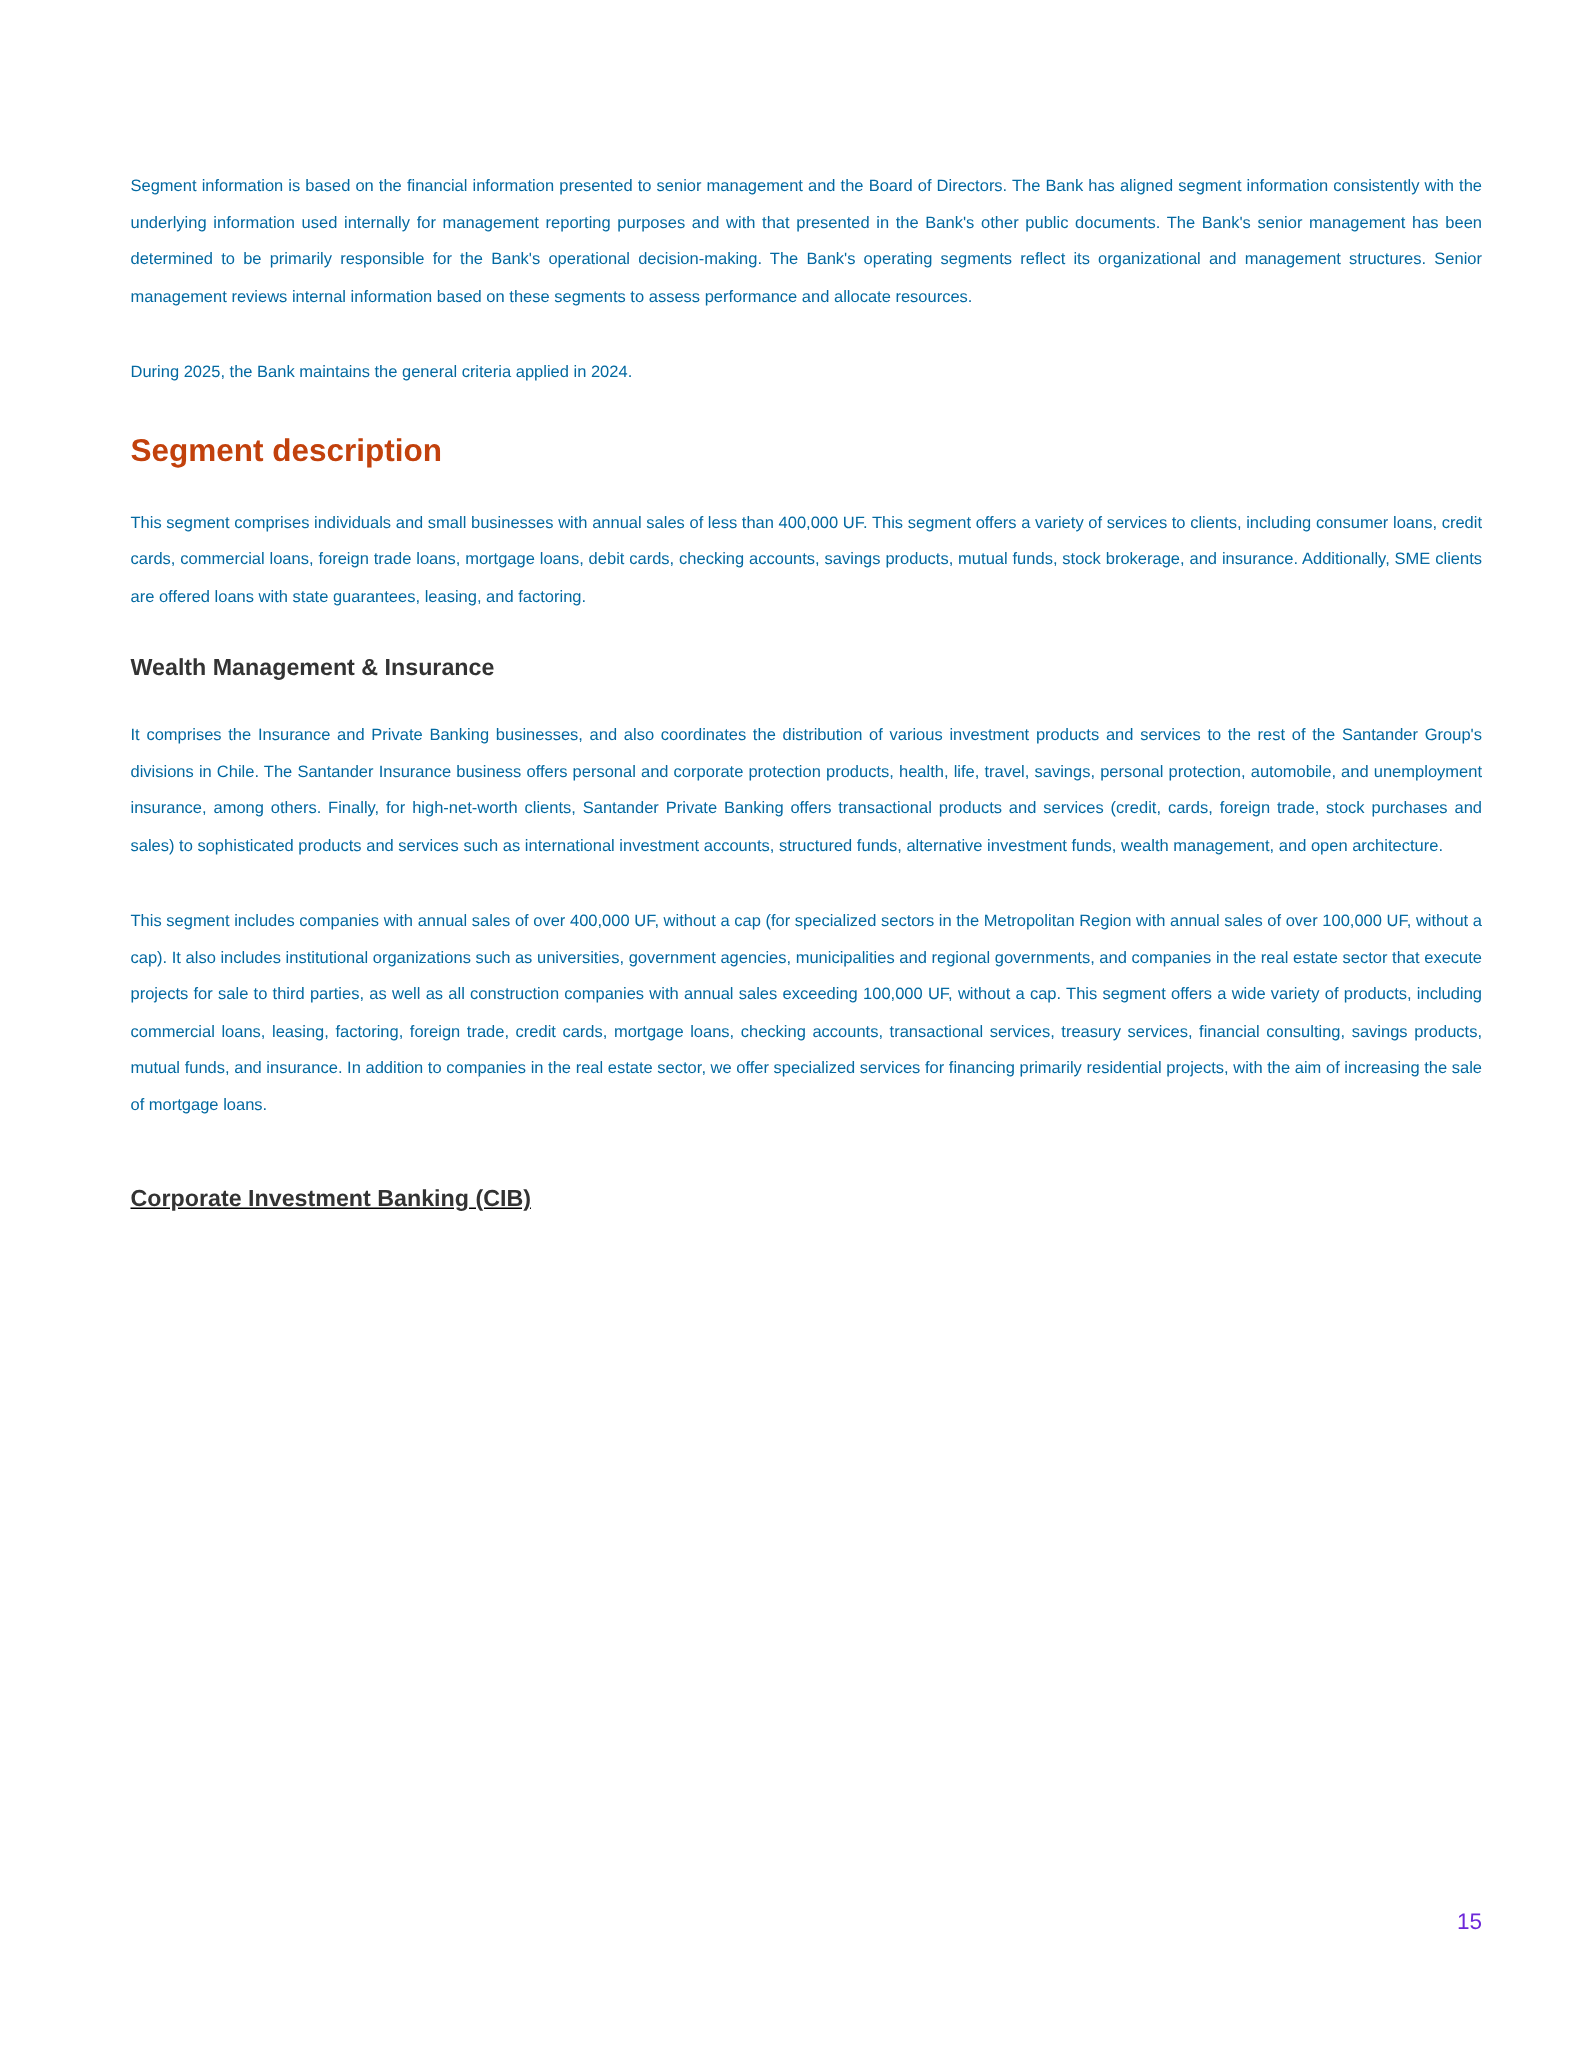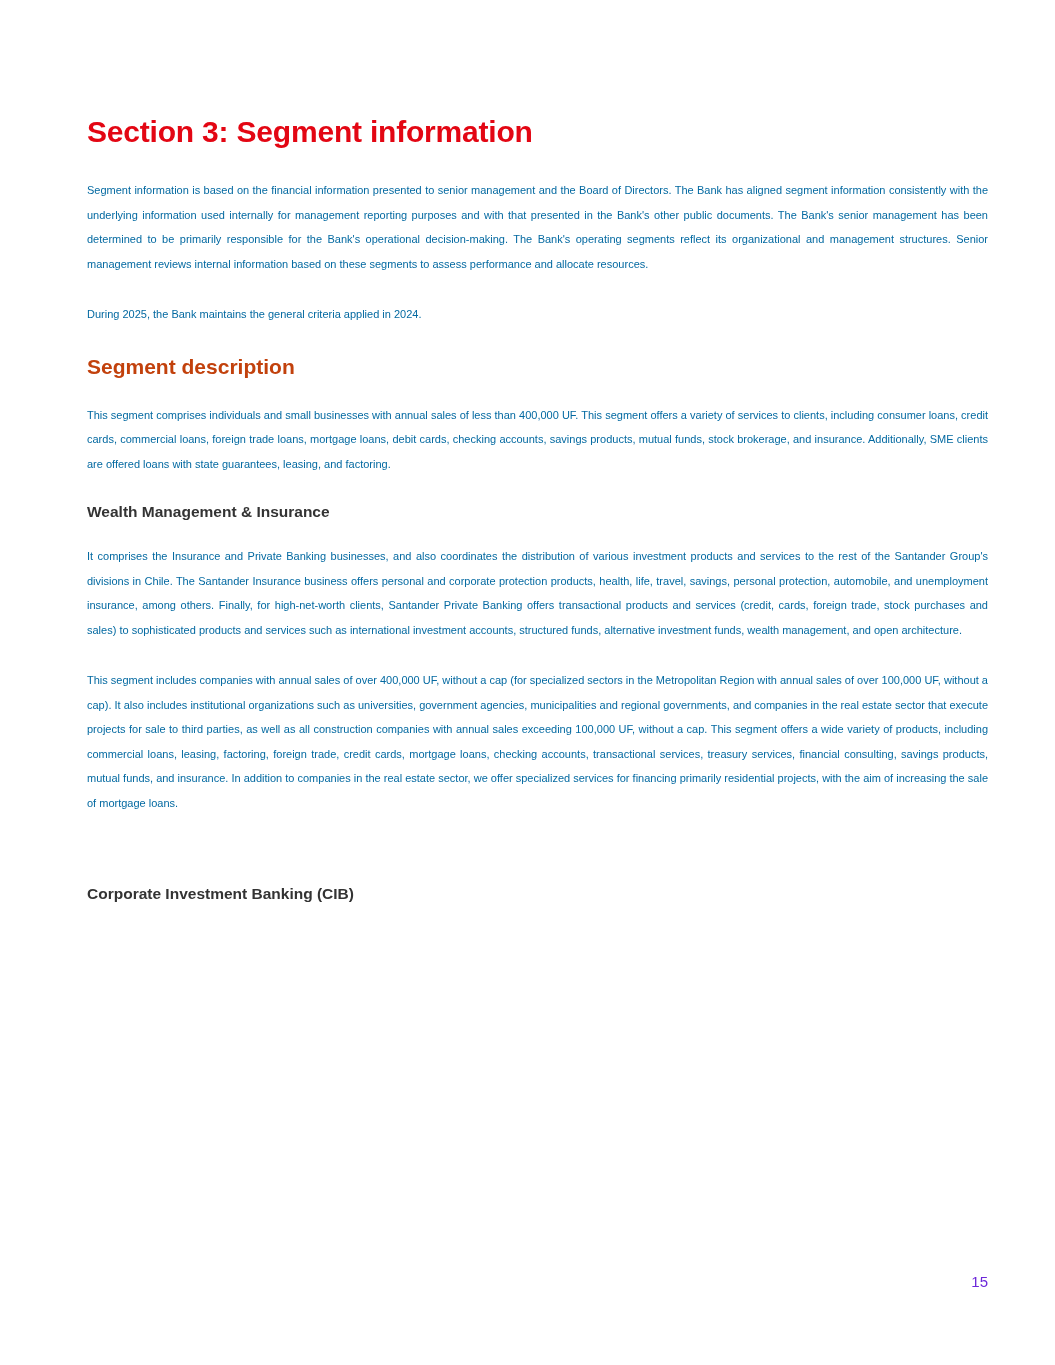--- a/index.html
+++ b/index.html
@@ -36,21 +36,21 @@
   .subheading {
     font-size: 21px;
     line-height: 28px;
     font-weight: 600;
     color: #c2410c;
     margin: 16px 0 22px 0;
   }
   .seg { margin-top: 10px; }
   .seg-wealth { margin-top: 16px; }
   .seg-middle { margin-top: 16px; }
-  .seg-cib { margin-top: 69px; }
+  .seg-cib { margin-top: 41px; text-decoration: underline; }
   .seg-heading {
     font-size: 15.5px;
     line-height: 20px;
     font-weight: 700;
     color: #333333;
     margin: 0 0 22px 0;
   }
   .page-number {
     position: absolute;
     top: 1272px;
@@ -58,21 +58,20 @@
     font-size: 15px;
     line-height: 20px;
     color: #6d28d9;
   }
 </style>
 </head>
 <body>
 
 <div class="page">
 
-  <h1 class="section-title">Section 3: Segment information</h1>
 
   <p class="body-par">Segment information is based on the financial information presented to senior management and the Board of Directors. The Bank has aligned segment information consistently with the underlying information used internally for management reporting purposes and with that presented in the Bank's other public documents. The Bank's senior management has been determined to be primarily responsible for the Bank's operational decision-making. The Bank's operating segments reflect its organizational and management structures. Senior management reviews internal information based on these segments to assess performance and allocate resources.</p>
 
   <p class="body-par">During 2025, the Bank maintains the general criteria applied in 2024.</p>
 
   <h2 class="subheading">Segment description</h2>
 
   <div class="seg">
     <p class="body-par">This segment comprises individuals and small businesses with annual sales of less than 400,000 UF. This segment offers a variety of services to clients, including consumer loans, credit cards, commercial loans, foreign trade loans, mortgage loans, debit cards, checking accounts, savings products, mutual funds, stock brokerage, and insurance. Additionally, SME clients are offered loans with state guarantees, leasing, and factoring.</p>
   </div>

